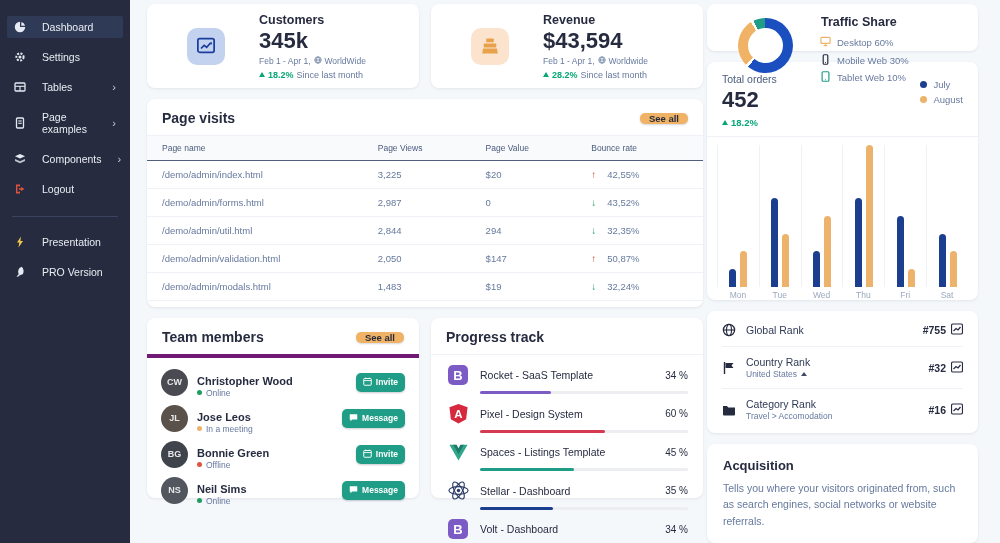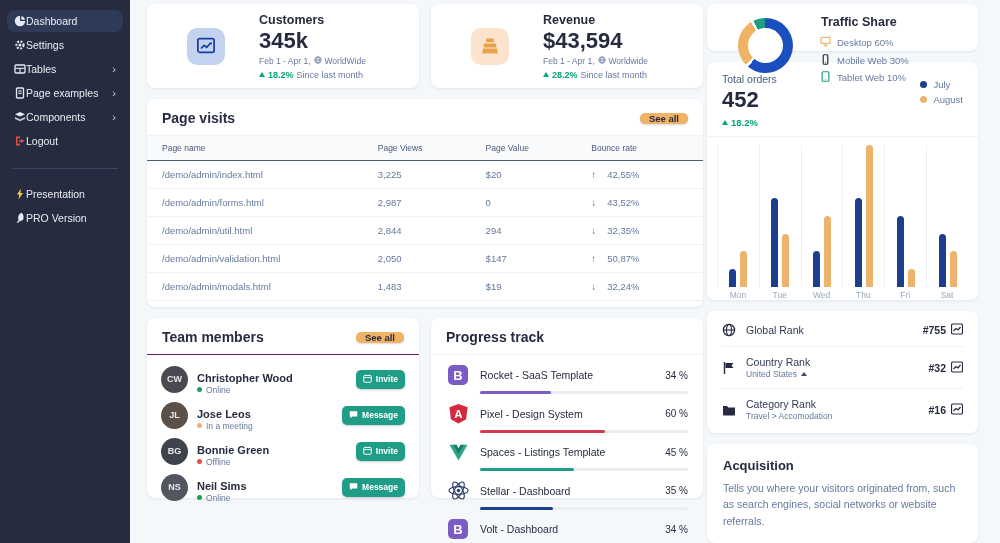--- a/index.html
+++ b/index.html
@@ -2,22 +2,22 @@
 <html><head>
 <meta charset="utf-8">
 <style>
   * { margin:0; padding:0; box-sizing:border-box; }
   html,body { width:1000px; height:543px; overflow:hidden; background:#f5f8fb;
               font-family:"Liberation Sans", sans-serif; color:#262b40; }
   .app { display:flex; width:1000px; height:543px; }
 
   
   .sidebar { width:130px; height:543px; background:#262b40; flex:0 0 130px; padding-top:8px; }
-  .side-item { display:flex; align-items:center; gap:0; margin:2px 7px; padding:5px 7px;
-               border-radius:8px; color:#eaedf2; font-size:10.5px; cursor:pointer; }
+  .side-item { display:flex; align-items:center; gap:16px; margin:8px 7px; padding:5px 7px;
+               border-radius:2px; color:#eaedf2; font-size:10.5px; cursor:pointer; }
   .side-item.active { background:#2f3a57; }
   .side-item .chev { margin-left:auto; color:#c7cede; font-size:11px; line-height:1; }
   .side-icn { width:12px; height:12px; flex:0 0 12px; display:inline-flex; }
   .side-divider { height:1px; background:#3a4462; margin:16px 12px 14px 12px; }
 
   
   .main { flex:1; padding:4px 13px 0 17px; display:flex; gap:4px; }
   .zone-left { width:556px; flex:0 0 556px; display:flex; flex-direction:column; gap:11px; }
   .zone-right { width:271px; flex:0 0 271px; display:flex; flex-direction:column; gap:11px; }
   .card { background:#fff; border-radius:8px; box-shadow:0 1px 3px rgba(46,54,80,.10); }
@@ -56,21 +56,21 @@
   table.pv td { font-size:9.5px; color:#66799e; padding:8px 0; border-bottom:1px solid #eef2f7; }
   .col-name { width:41.5%; padding-left:15px !important; }
   .col-views { width:19.4%; }
   .col-value { width:19%; }
   .tr-arrow { display:inline-block; width:16px; font-size:10px; font-weight:700; }
   .tr-arrow.up { color:#c0442f; } .tr-arrow.down { color:#1f9d5f; }
 
   
   .bottom-row { display:flex; gap:12px; }
   .team-card { width:272px; height:180px; }
-  .team-list { border-top:1px solid #701a75; padding:6px 14px 0 14px; }
+  .team-list { border-top:4px solid #701a75; padding:6px 14px 0 14px; }
   .member { display:flex; align-items:center; height:36px; }
   .avatar { width:27px; height:27px; border-radius:50%; color:#e8e8ea; font-size:9px; font-weight:700;
             display:flex; align-items:center; justify-content:center; flex:0 0 27px; }
   .m-info { margin-left:9px; }
   .m-name { font-size:11px; font-weight:700;margin-top:8px; }
   .m-status { font-size:8.5px; color:#66799e; display:flex; align-items:center; gap:4px; margin-top:1px; }
   .dot { width:5px; height:5px; border-radius:50%; display:inline-block; }
   .team-btn { margin-left:auto; background:#1f9d87; color:#fff; border:none; border-radius:5px;
               font-size:8.5px; font-weight:700; padding:4px 7px; display:flex; align-items:center; gap:4px;
               cursor:pointer; box-shadow:0 1px 2px rgba(46,54,80,.25); }

